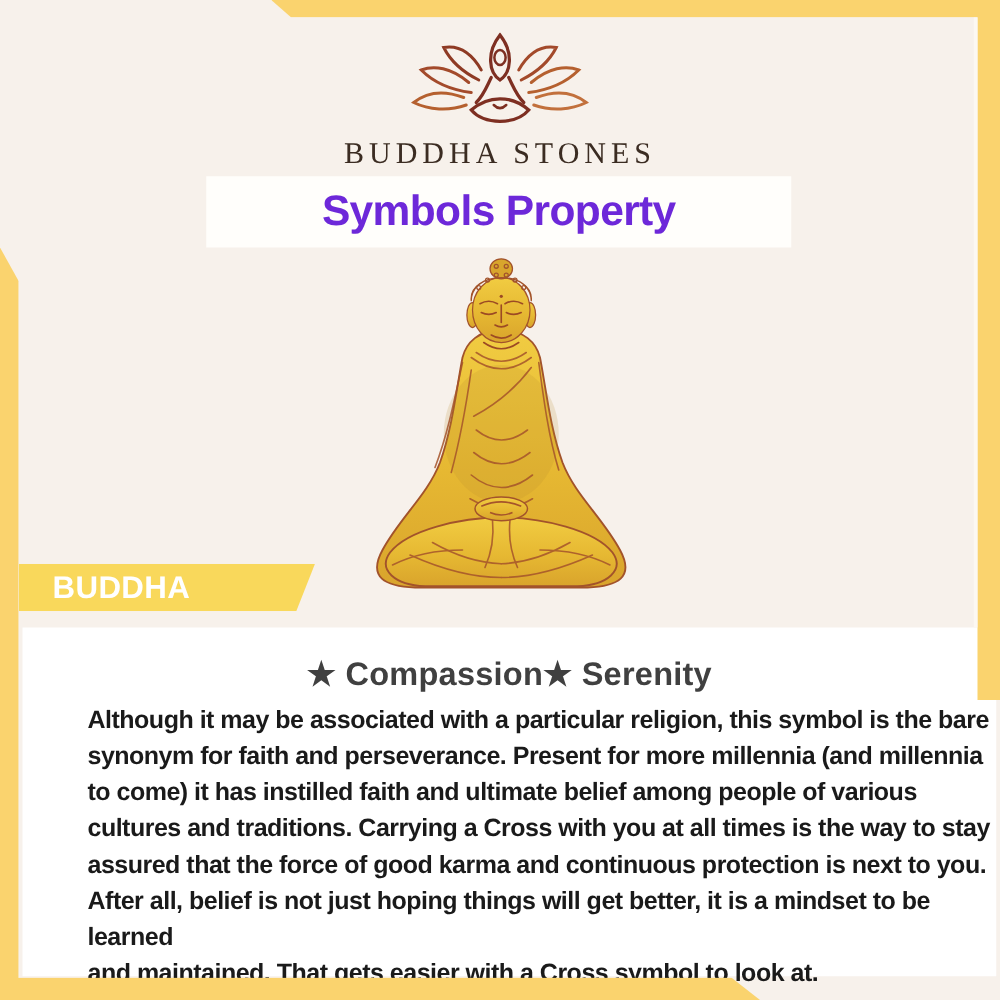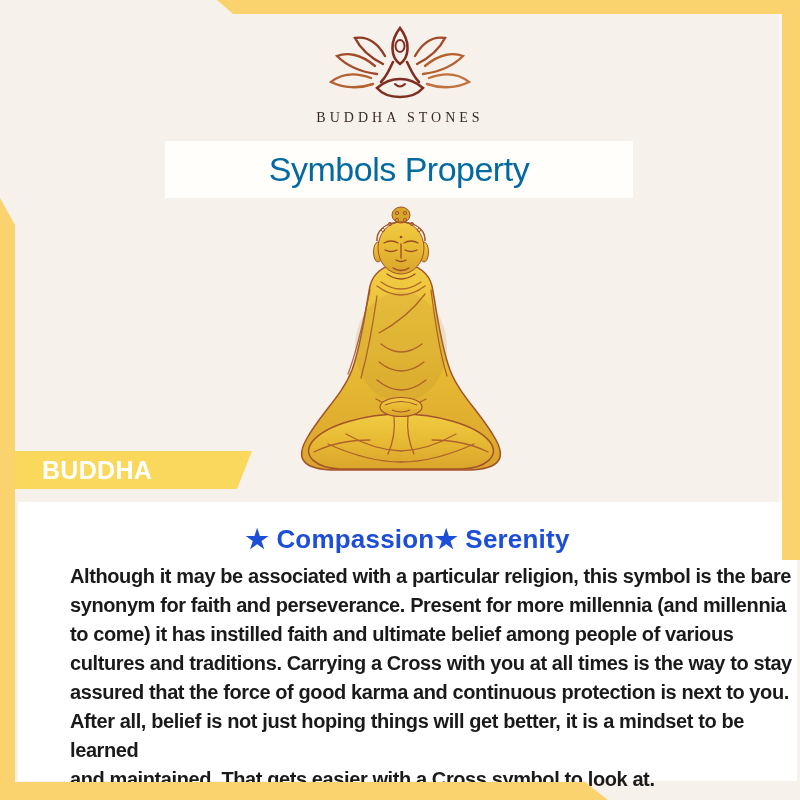--- a/index.html
+++ b/index.html
@@ -32,31 +32,31 @@
   .bottom-band{
     position:absolute;left:0;top:782px;width:608px;height:18px;
     background:#FAD36E;
     clip-path:polygon(0 0,585px 0,100% 100%,0 100%);
     z-index:3;
   }
   
   .logo{position:absolute;left:325px;top:26px;width:150px;height:82px;}
   .brand-name{
     position:absolute;left:0;top:110px;width:800px;text-align:center;
-    font-family:"Liberation Serif",serif;font-size:14px;font-weight:500;
+    font-family:"Liberation Serif",serif;font-size:24px;font-weight:500;
     letter-spacing:4px;color:#3B2C22;
   }
   
   .title-band{
     position:absolute;left:165px;top:141px;width:468px;height:57px;
     background:#FFFEFB;
   }
   .title-band .title{
     width:100%;height:100%;display:flex;align-items:center;justify-content:center;
-    font-size:34px;font-weight:400;color:#0369a1;letter-spacing:-0.5px;
+    font-size:34px;font-weight:700;color:#6d28d9;letter-spacing:-0.5px;
   }
   
   .statue{position:absolute;left:282px;top:202px;width:238px;height:278px;}
   
   .ribbon{
     position:absolute;left:15px;top:451px;width:237px;height:38px;
     background:#F9D85B;
     clip-path:polygon(0 0,100% 0,calc(100% - 15px) 100%,0 100%);
     z-index:2;
   }
@@ -64,21 +64,21 @@
     display:block;padding-left:27px;line-height:38px;
     font-size:25px;font-weight:700;color:#FFFFFF;letter-spacing:0.3px;
   }
   
   .content-panel{
     position:absolute;left:18px;top:502px;width:779px;height:279px;
     background:#FFFFFF;z-index:1;
   }
   .properties-line{
     position:absolute;left:0;top:22px;width:100%;text-align:center;
-    font-size:26px;font-weight:700;color:#1d4ed8;letter-spacing:0.2px;
+    font-size:26px;font-weight:700;color:#404040;letter-spacing:0.2px;
   }
   .description{
     position:absolute;left:16px;top:60px;width:742px;
     font-size:20px;font-weight:700;color:#1A1A1A;
     line-height:29px;letter-spacing:-0.4px;
     white-space:pre-line;
     margin-left:36px;
   }
 </style>
 </head>

